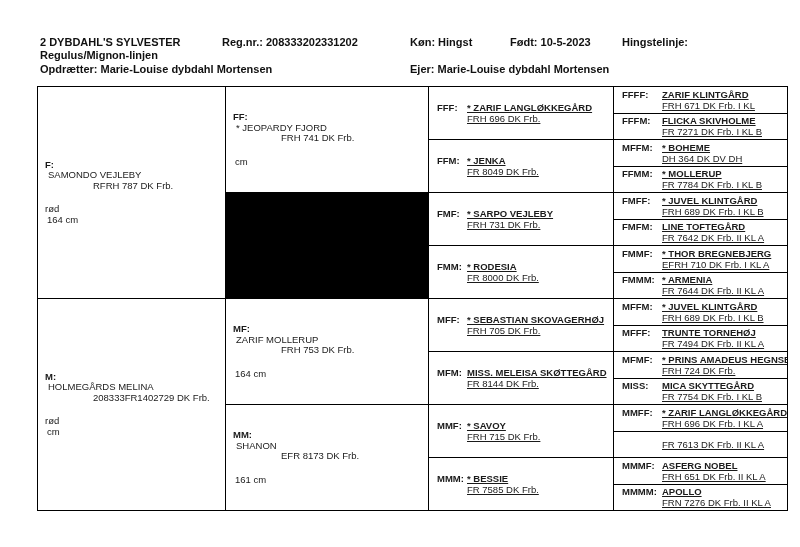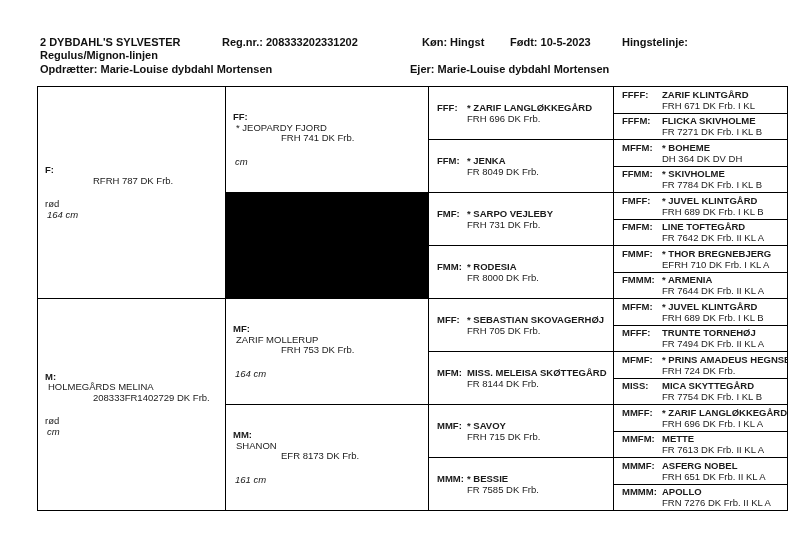--- a/index.html
+++ b/index.html
@@ -34,45 +34,46 @@
     line-height:10.5px;
     color:#1a1a1a;
   }
   
   .g12{padding-left:7px;}
   .g12 .lbl{font-weight:bold;}
   .g12 .nm{font-weight:normal;padding-left:3px;white-space:nowrap;}
   .g12 .reg{white-space:nowrap;margin-left:48px;}
   .g12 .sp{height:13px;}
   .g12 .colr{white-space:nowrap;}
-  .g12 .ht{padding-left:2px;white-space:nowrap;font-style:italic;}
-  
-  .g34{padding-left:8px;line-height:11px;}
+  .g12 .ht{padding-left:2px;white-space:nowrap;}
+  
+  .g34{padding-left:8px;line-height:11px;text-decoration:underline;}
   .g34 .row1{font-weight:bold;white-space:nowrap;}
   .g3 .lbl{display:inline-block;min-width:30px;font-weight:bold;}
   .g3 .reg{padding-left:30px;white-space:nowrap;}
   .g4 .lbl{display:inline-block;min-width:40px;font-weight:bold;}
   .g4 .reg{padding-left:40px;white-space:nowrap;}
 </style>
 </head>
 <body>
 
 <div class="hdr" style="left:40px;top:36px">2 DYBDAHL'S SYLVESTER</div>
 <div class="hdr" style="left:222px;top:36px">Reg.nr.: 208333202331202</div>
-<div class="hdr" style="left:422px;top:36px">Køn: Hingst</div>
+<div class="hdr" style="left:410px;top:36px">Køn: Hingst</div>
 <div class="hdr" style="left:510px;top:36px">Født: 10-5-2023</div>
 <div class="hdr" style="left:622px;top:36px">Hingstelinje:</div>
 <div class="hdr" style="left:40px;top:49px">Regulus/Mignon-linjen</div>
 <div class="hdr" style="left:40px;top:63px">Opdrætter: Marie-Louise dybdahl Mortensen</div>
 <div class="hdr" style="left:410px;top:63px">Ejer: Marie-Louise dybdahl Mortensen</div>
 
 <div class="pedigree">
 
   <div class="cell g12" style="grid-column:1;grid-row:1/9">
     <div class="lbl">F:</div>
+    <div class="nm">SAMONDO VEJLEBY</div>
     <div class="reg">RFRH 787 DK Frb.</div>
     <div class="sp"></div>
     <div class="colr">rød</div>
     <div class="ht">164 cm</div>
   </div>
   <div class="cell g12" style="grid-column:1;grid-row:9/17">
     <div class="lbl">M:</div>
     <div class="nm">HOLMEGÅRDS MELINA</div>
     <div class="reg">208333FR1402729 DK Frb.</div>
     <div class="sp"></div>
@@ -141,21 +142,21 @@
   </div>
   <div class="cell g34 g4" style="grid-column:4;grid-row:2">
     <div class="row1"><span class="lbl">FFFM:</span><span>FLICKA SKIVHOLME</span></div>
     <div class="reg">FR 7271 DK Frb. I KL B</div>
   </div>
   <div class="cell g34 g4" style="grid-column:4;grid-row:3">
     <div class="row1"><span class="lbl">MFFM:</span><span>* BOHEME</span></div>
     <div class="reg">DH 364 DK DV  DH</div>
   </div>
   <div class="cell g34 g4" style="grid-column:4;grid-row:4">
-    <div class="row1"><span class="lbl">FFMM:</span><span>* SKIVHOLME</span></div>
+    <div class="row1"><span class="lbl">FFMM:</span><span>* MOLLERUP</span></div>
     <div class="reg">FR 7784 DK Frb. I KL B</div>
   </div>
   <div class="cell g34 g4" style="grid-column:4;grid-row:5">
     <div class="row1"><span class="lbl">FMFF:</span><span>* JUVEL KLINTGÅRD</span></div>
     <div class="reg">FRH 689 DK Frb. I KL B</div>
   </div>
   <div class="cell g34 g4" style="grid-column:4;grid-row:6">
     <div class="row1"><span class="lbl">FMFM:</span><span>LINE TOFTEGÅRD</span></div>
     <div class="reg">FR 7642 DK Frb. II KL A</div>
   </div>
@@ -181,21 +182,20 @@
   </div>
   <div class="cell g34 g4" style="grid-column:4;grid-row:12">
     <div class="row1"><span class="lbl">MISS:</span><span>MICA SKYTTEGÅRD</span></div>
     <div class="reg">FR 7754 DK Frb. I KL B</div>
   </div>
   <div class="cell g34 g4" style="grid-column:4;grid-row:13">
     <div class="row1"><span class="lbl">MMFF:</span><span>* ZARIF LANGLØKKEGÅRD</span></div>
     <div class="reg">FRH 696 DK Frb. I KL A</div>
   </div>
   <div class="cell g34 g4" style="grid-column:4;grid-row:14">
-    <div class="row1"><span class="lbl">MMFM:</span><span>METTE</span></div>
     <div class="reg">FR 7613 DK Frb. II KL A</div>
   </div>
   <div class="cell g34 g4" style="grid-column:4;grid-row:15">
     <div class="row1"><span class="lbl">MMMF:</span><span>ASFERG NOBEL</span></div>
     <div class="reg">FRH 651 DK Frb. II KL A</div>
   </div>
   <div class="cell g34 g4" style="grid-column:4;grid-row:16">
     <div class="row1"><span class="lbl">MMMM:</span><span>APOLLO</span></div>
     <div class="reg">FRN 7276 DK Frb. II KL A</div>
   </div>

